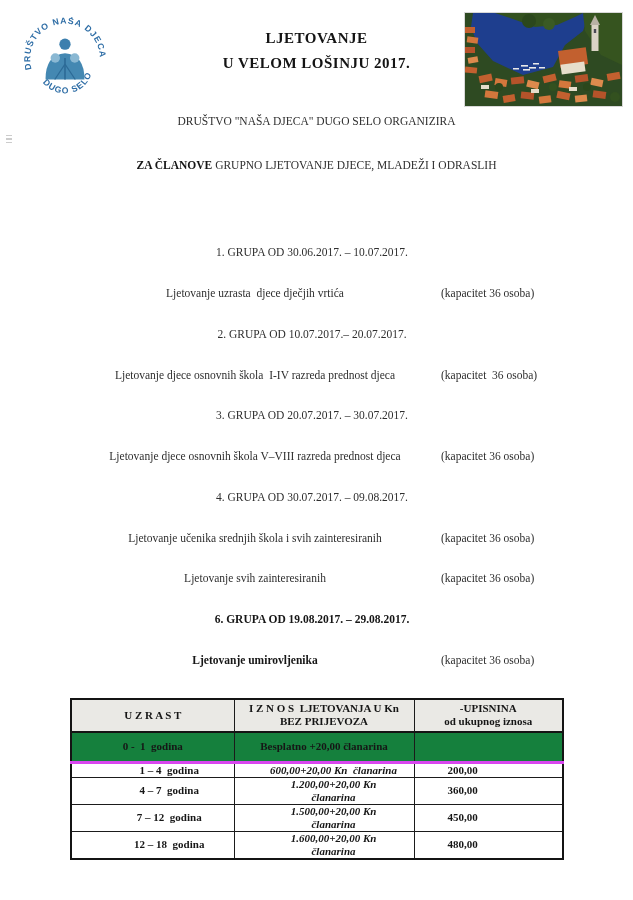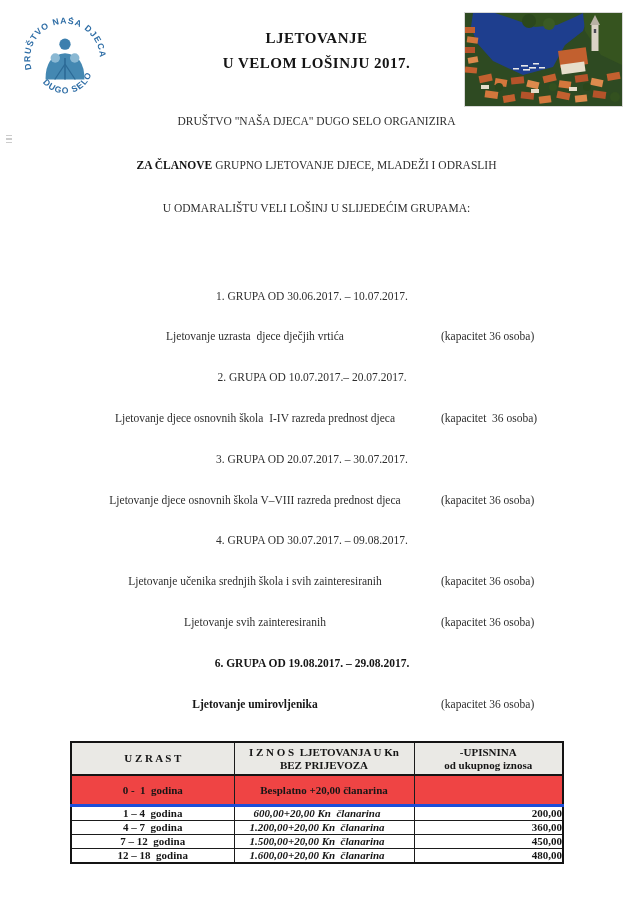--- a/index.html
+++ b/index.html
@@ -23,26 +23,26 @@
   .grp-cap { padding-left:12px; }
 
   
   .table-wrap { margin:3px 0 0 70px; }
   table.pricing { border-collapse:collapse; width:492px; table-layout:fixed; border:2.5px solid #141414; }
   .pricing th, .pricing td {
     border:1.5px solid #1b1b1b; font-weight:bold; font-size:11px; color:#161616;
     white-space:pre-wrap; padding:0; line-height:13px; font-family:"Liberation Serif", serif;
   }
   .pricing .head-row th { height:31px; background:#eae9e5; border-bottom:2px solid #141414; text-align:center; }
-  .pricing .baby-row td { height:28px; background:#ef4444; border-bottom:3px solid #1d4ed8; }
-  .pricing .data-row td { height:13px; }
+  .pricing .baby-row td { height:28px; background:#15803d; border-bottom:3px solid #d946ef; }
+  .pricing .data-row td { height:13px;padding-left:33px; }
   .c-age { text-align:center; }
   .c-amt { text-align:center; padding-right:14px !important;font-style:italic; }
   .c-amt-center { text-align:center; }
-  .c-ups { text-align:right; }
+  .c-ups { text-align:left; }
 
   .artifact { position:absolute; left:6px; top:135px; width:6px; height:9px; opacity:0.5;
     background:repeating-linear-gradient(#9a9a9a 0 1.5px, transparent 1.5px 3.5px); }
 </style>
 </head>
 <body>
 
 <div class="page">
 
   <svg class="logo" viewBox="0 0 82 82">
@@ -129,21 +129,20 @@
   <div class="artifact"></div>
 
   <div class="doc-title">
     <div>LJETOVANJE</div>
     <div>U VELOM LOŠINJU 2017.</div>
   </div>
 
   <div class="intro">
     <div>DRUŠTVO "NAŠA DJECA" DUGO SELO ORGANIZIRA</div>
     <div><span class="b">ZA ČLANOVE</span><span> GRUPNO LJETOVANJE DJECE, MLADEŽI I ODRASLIH</span></div>
-    <div>U ODMARALIŠTU VELI LOŠINJ U SLIJEDEĆIM GRUPAMA:</div>
   </div>
 
   <div class="groups">
     <div class="grp-head">1. GRUPA OD 30.06.2017. – 10.07.2017.</div>
     <div class="grp-row">
       <span class="grp-desc">Ljetovanje uzrasta  djece dječjih vrtića</span>
       <span class="grp-cap">(kapacitet 36 osoba)</span>
     </div>
     <div class="grp-head">2. GRUPA OD 10.07.2017.– 20.07.2017.</div>
     <div class="grp-row">

